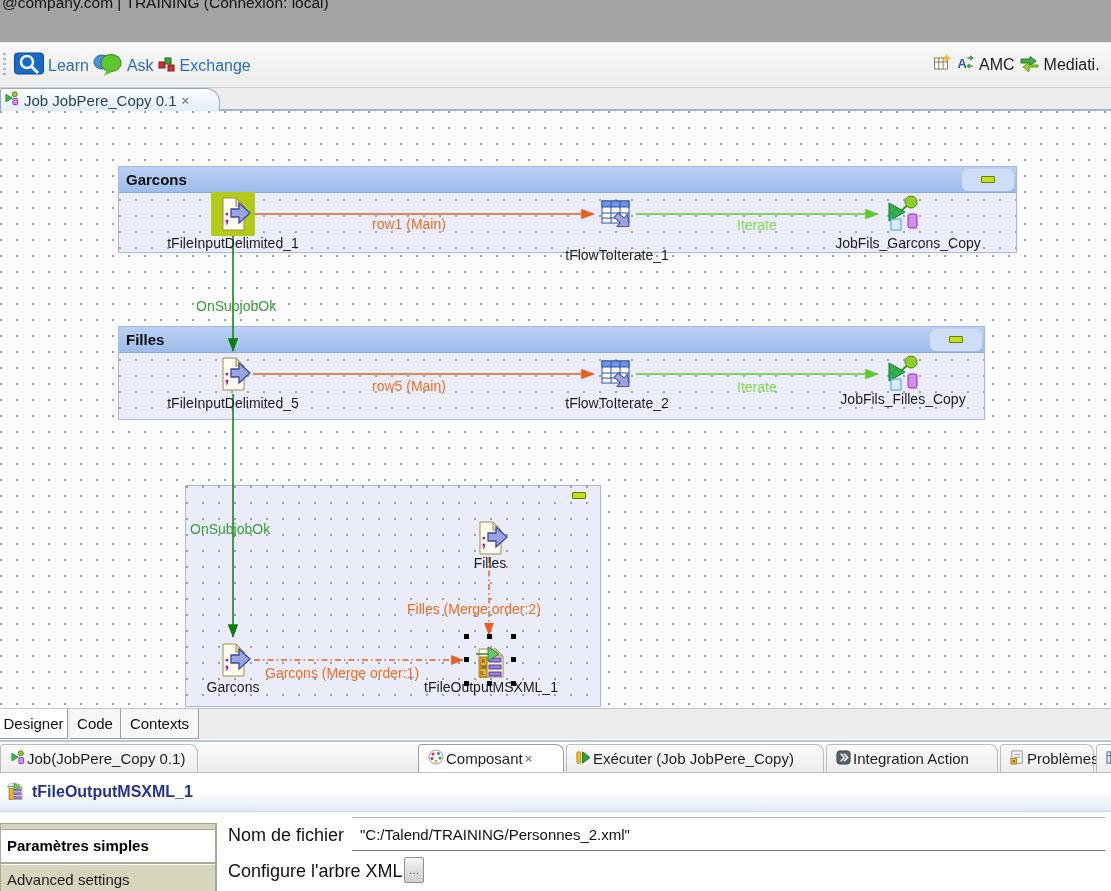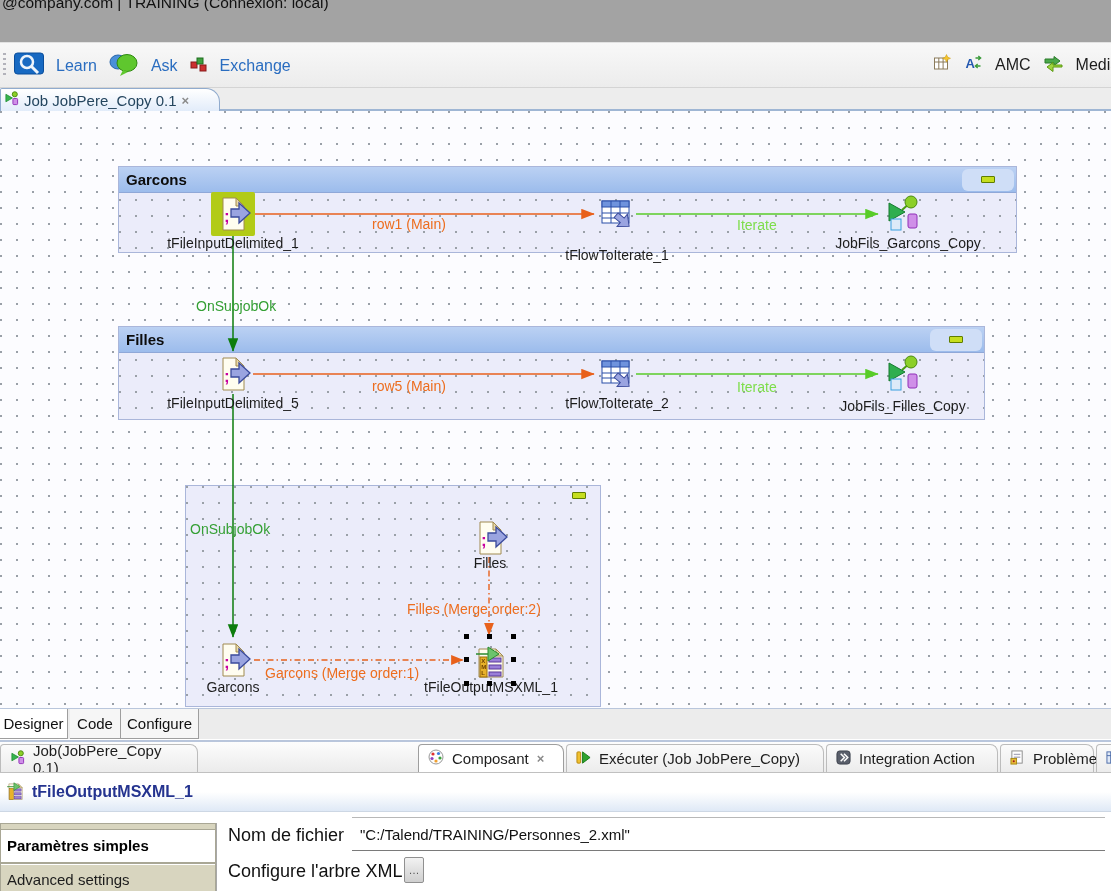--- a/index.html
+++ b/index.html
@@ -5,21 +5,21 @@
   *{box-sizing:border-box;margin:0;padding:0}
   html,body{width:1111px;height:891px;overflow:hidden;background:#fff;
     font-family:"Liberation Sans",sans-serif}
   #root{position:relative;width:1111px;height:891px;overflow:hidden;background:#a3a3a3}
   .ab{position:absolute}
 
   
   #toolbar{left:0;top:42px;width:1111px;height:46px;
     background:linear-gradient(#f8f8f8,#ececec);
     border-top:1px solid #e2e2e2;border-bottom:1px solid #d4d4d4}
-  .tb-group{display:flex;align-items:center;gap:12px;font-size:16px;color:#2a6dc0}
+  .tb-group{display:flex;align-items:center;gap:4px;font-size:16px;color:#2a6dc0}
   .tb-right{color:#1c1c1c}
   .grip{width:3px;height:24px;background:repeating-linear-gradient(to bottom,#b2b2ba 0 2px,transparent 2px 5px)}
 
   
   #etabs{left:0;top:88px;width:1111px;height:23px;background:#ededed;border-bottom:2px solid #9fb6d4}
   #etab-active{position:absolute;left:0;top:0;height:23px;width:220px;
     background:linear-gradient(#ffffff,#e2ecfa);border:1px solid #90abce;border-bottom:none;
     border-radius:2px 14px 0 0;display:flex;align-items:center;gap:5px;padding:0 6px 0 3px;
     font-size:15px;color:#24455e}
   .xclose{font-size:13px;color:#8a8a8a;font-weight:bold;cursor:default}
@@ -46,21 +46,21 @@
   
   #dtabs{left:0;top:708px;width:1111px;height:31px;background:#ececec;border-top:1px solid #b9c6dc}
   .dtab{position:absolute;top:0;height:30px;font-size:15px;color:#101010;padding-top:6px;text-align:center;
     background:#f6f6f6;border-right:1px solid #9e9e9e;border-bottom:1px solid #9e9e9e}
   .dtab.active{background:#ffffff;border-left:none}
   #divider{left:0;top:739px;width:1111px;height:3px;background:#b9c6dc;border-top:1px solid #fff}
 
   
   #vtabs{left:0;top:742px;width:1111px;height:30px;background:linear-gradient(#fdfdfd,#ebebeb)}
   .vtab{position:absolute;top:2px;height:28px;border:1px solid #bcbcbc;border-bottom:none;
-    border-radius:4px 8px 0 0;display:flex;align-items:center;gap:8px;padding:0 9px;
+    border-radius:4px 8px 0 0;display:flex;align-items:center;gap:2px;padding:0 9px;
     font-size:15px;color:#1e1e1e;background:linear-gradient(#fbfbfb,#ececec)}
   .vtab.active{background:#fff;border-color:#9e9e9e;z-index:2}
 
   
   #cpanel{left:0;top:772px;width:1111px;height:119px;background:#fff;border-top:1px solid #c0c0c0}
   #cp-title{position:absolute;left:0;top:0;width:1111px;height:39px;
     background:linear-gradient(#ffffff 50%,#dfe9f6);border-bottom:1px solid #cdd7e4;
     display:flex;align-items:center;gap:7px;padding-left:5px;font-size:16px;font-weight:bold;color:#24338f}
   #cp-left{position:absolute;left:0;top:50px;width:217px;height:80px;border-right:1px solid #a8a8a8;background:#fff}
   .cp-sec{position:absolute;left:0;width:216px;font-size:15px;padding:7px 0 0 6px;border:1px solid #a9a795}
@@ -281,39 +281,39 @@
       <div class="h" style="left:0;top:47px"></div>
         <div class="h" style="left:23px;top:47px"></div>
         <div class="h" style="left:47px;top:47px"></div>
     </div>
 
     <div class="clbl" style="left:153px;top:124px">tFileInputDelimited_1</div>
     <div class="clbl" style="left:537px;top:136px">tFlowToIterate_1</div>
     <div class="clbl" style="left:823px;top:124px;width:170px">JobFils_Garcons_Copy</div>
     <div class="clbl" style="left:153px;top:284px">tFileInputDelimited_5</div>
     <div class="clbl" style="left:537px;top:284px">tFlowToIterate_2</div>
-    <div class="clbl" style="left:818px;top:287px;width:170px">JobFils_Filles_Copy</div>
+    <div class="clbl" style="left:818px;top:280px;width:170px">JobFils_Filles_Copy</div>
     <div class="clbl" style="left:410px;top:444px">Filles</div>
     <div class="clbl" style="left:153px;top:568px">Garcons</div>
     <div class="clbl" style="left:411px;top:568px">tFileOutputMSXML_1</div>
 
     <div class="llbl c-orange" style="left:372px;top:105px">row1 (Main)</div>
     <div class="llbl c-bgreen" style="left:737px;top:106px">Iterate</div>
     <div class="llbl c-orange" style="left:372px;top:267px">row5 (Main)</div>
     <div class="llbl c-bgreen" style="left:737px;top:268px">Iterate</div>
     <div class="llbl c-dgreen" style="left:196px;top:187px">OnSubjobOk</div>
     <div class="llbl c-dgreen" style="left:190px;top:410px">OnSubjobOk</div>
     <div class="llbl c-orange" style="left:407px;top:490px">Filles (Merge order:2)</div>
     <div class="llbl c-orange" style="left:265px;top:554px">Garcons (Merge order:1)</div>
   </div>
 
   <div id="dtabs" class="ab">
     <div class="dtab active" style="left:0;width:68px">Designer</div>
     <div class="dtab" style="left:70px;width:51px">Code</div>
-    <div class="dtab" style="left:121px;width:78px">Configure</div>
+    <div class="dtab" style="left:121px;width:78px">Contexts</div>
   </div>
   <div id="divider" class="ab"></div>
 
   <div id="vtabs" class="ab">
     <div class="vtab" style="left:0;width:198px">
       <span><svg width="15" height="15" viewBox="0 0 16 16">
             <path d="M2 3.5l7 4-7 4z" fill="#36b44e" stroke="#1a8a2e" stroke-width="0.8"></path>
             <circle cx="11.5" cy="3.5" r="2.7" fill="#8ccf28" stroke="#4a8a10"></circle>
             <rect x="9.5" y="8" width="5" height="6.5" rx="1" fill="#cf8fe8" stroke="#9030b8"></rect>
           </svg></span>

